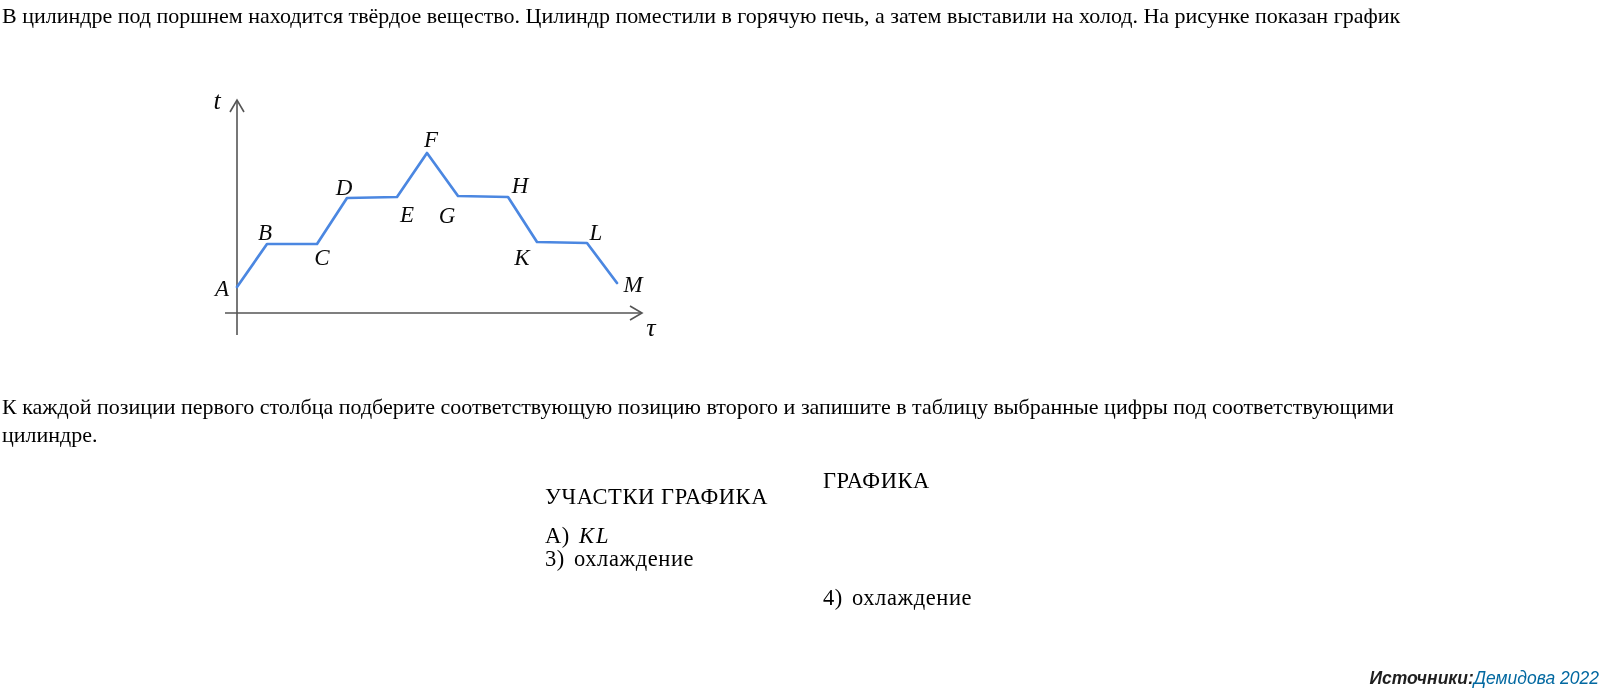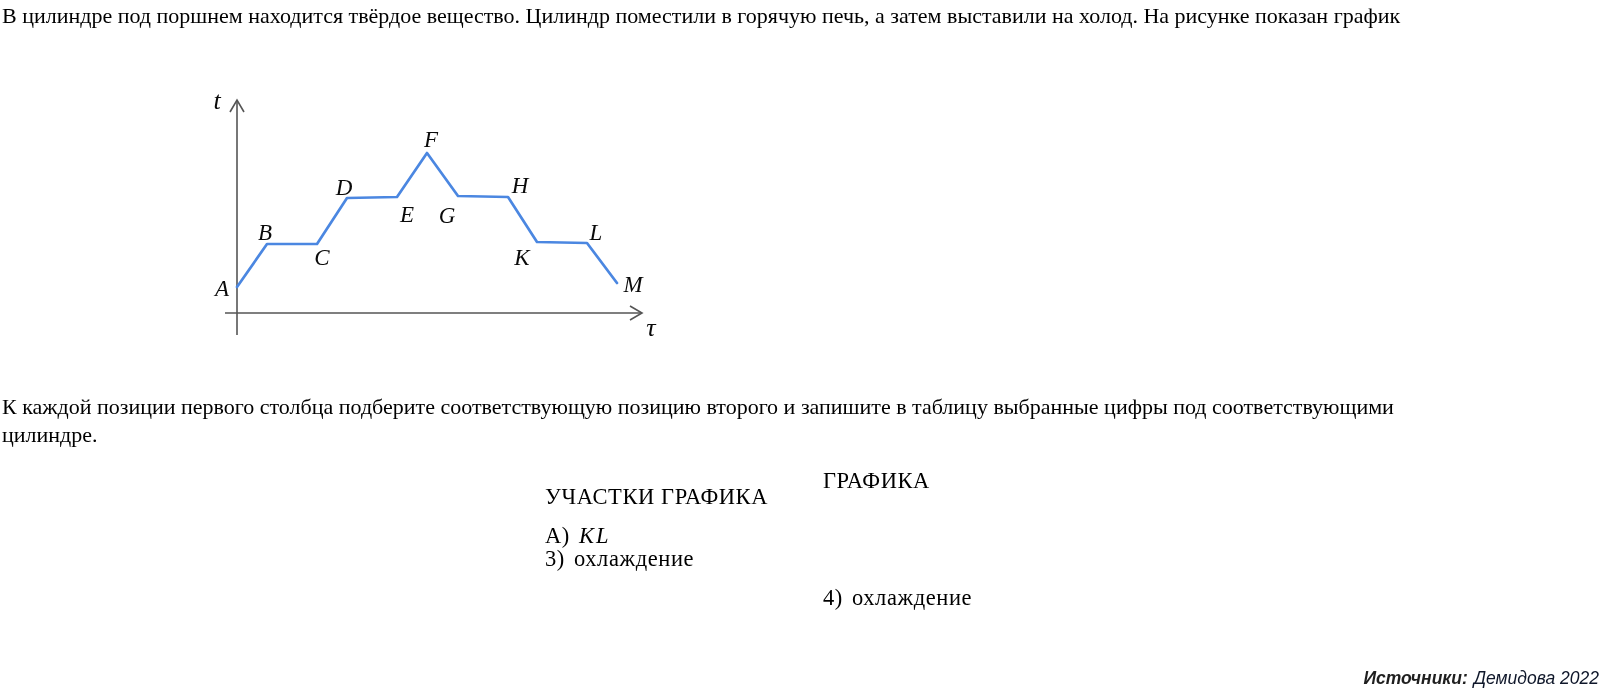--- a/index.html
+++ b/index.html
@@ -45,21 +45,21 @@
   .m-num { margin-right: 9px; }
   .m-val { font-style: italic; letter-spacing: 2px; }
 
   .footer {
     position: absolute; right: 2px; top: 668px;
     font-family: "Liberation Sans", sans-serif;
     font-style: italic; font-size: 17.5px;
     white-space: nowrap;
   }
   .src-label { color: #1f1f1f; font-weight: 600; }
-  .src-value { color: #0f172a; margin-left: 6px; }
+  .src-value { color: #0369a1; }
 </style>
 </head>
 <body>
 
 <div class="intro">
   <div class="textline">В цилиндре под поршнем находится твёрдое вещество. Цилиндр поместили в горячую печь, а затем выставили на холод. На рисунке показан график</div>
 </div>
 
 <div class="figure">
   <svg id="fig-svg" width="500" height="272" viewBox="0 0 500 272">

